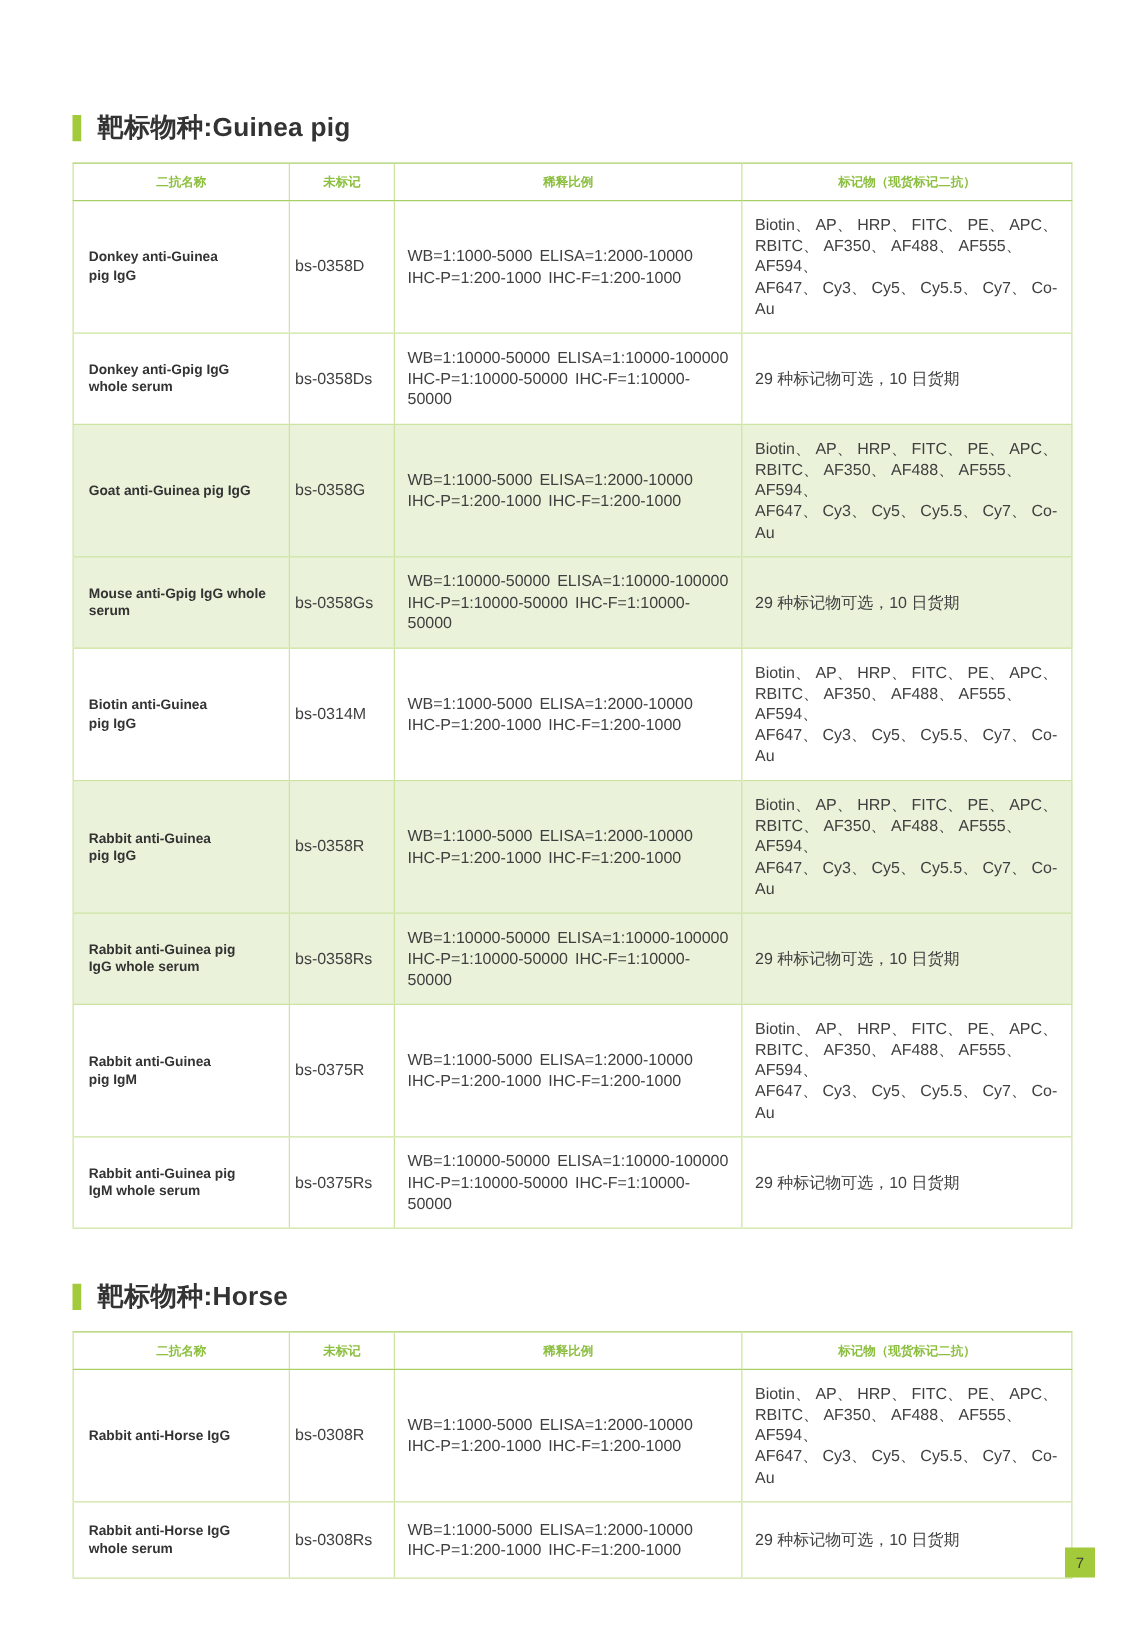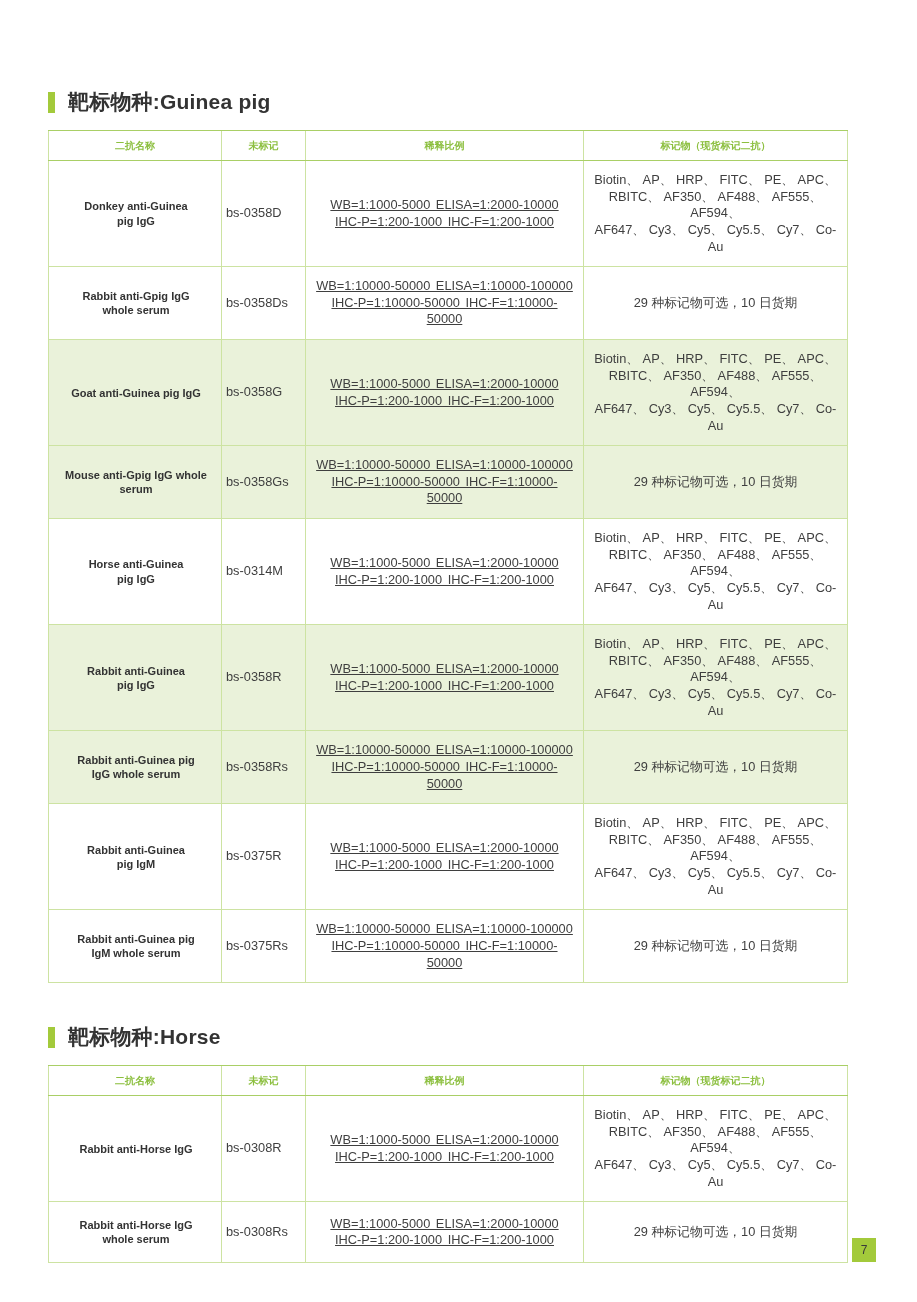--- a/index.html
+++ b/index.html
@@ -11,47 +11,46 @@
     --ink:#333333;
     --ink-body:#3f3f3f;
   }
   *{box-sizing:border-box;}
   html,body{margin:0;padding:0;}
   body{
     width:917px;height:1302px;position:relative;overflow:hidden;
     background:#ffffff;
     font-family:"Liberation Sans","DejaVu Sans",sans-serif;
   }
-  .content{position:absolute;left:48px;top:88px;width:799px;}
+  .content{position:absolute;left:58px;top:88px;width:799px;}
   .section{margin-top:40px;}
   .section:first-child{margin-top:0;}
   .title-row{display:flex;align-items:center;gap:13px;margin-bottom:14px;}
   .accent-bar{width:7px;height:21px;background:var(--green-solid);flex:0 0 auto;}
   h2.section-title{margin:0;font-size:21px;font-weight:bold;color:var(--ink);letter-spacing:.2px;}
   table.ab-table{border-collapse:collapse;table-layout:fixed;width:799px;
     border-left:1px solid var(--line-light);border-right:1px solid var(--line-light);}
   .ab-table thead th{
     height:30px;padding:0 4px;
     color:var(--green-text);font-size:10px;font-weight:bold;text-align:center;
     border-top:1px solid var(--line-strong);
     border-bottom:1px solid var(--line-strong);
   }
   .ab-table th + th, .ab-table td + td{border-left:1px solid var(--line-light);}
   .ab-table td{
     font-size:12.8px;color:var(--ink-body);line-height:1.3;
     padding:11px 10px;vertical-align:middle;
     border-bottom:1px solid var(--line-light);
-    text-align:center;
   }
   tr.h3{height:72px;}
   tr.h2x{height:61px;}
   tr.shaded td{background:var(--row-shade);}
   td.name{font-weight:bold;color:var(--ink);white-space:pre-line;font-size:11px;padding-left:12px;line-height:1.28;}
   td.code{text-align:left;padding-left:4px;padding-right:4px;}
-  td.dilution{white-space:pre-line;word-spacing:2px;text-decoration:underline;}
+  td.dilution{white-space:pre-line;word-spacing:2px;}
   td.markers{white-space:pre-line;}
   .page-badge{
     position:absolute;left:852px;top:1238px;width:24px;height:24px;
     background:var(--green-solid);color:#3a3a3a;
     display:flex;align-items:center;justify-content:center;
     font-size:12px;
   }
 </style>
 </head>
 <body>
@@ -83,21 +82,21 @@
           <td class="name">Donkey anti-Guinea
 pig IgG</td>
           <td class="code">bs-0358D</td>
           <td class="dilution">WB=1:1000-5000 ELISA=1:2000-10000
 IHC-P=1:200-1000 IHC-F=1:200-1000</td>
           <td class="markers">Biotin、 AP、 HRP、 FITC、 PE、 APC、
 RBITC、 AF350、 AF488、 AF555、 AF594、
 AF647、 Cy3、 Cy5、 Cy5.5、 Cy7、 Co-Au</td>
         </tr>
         <tr class="h2x">
-          <td class="name">Rabbit anti-Gpig IgG
+          <td class="name">Donkey anti-Gpig IgG
 whole serum</td>
           <td class="code">bs-0358Ds</td>
           <td class="dilution">WB=1:10000-50000 ELISA=1:10000-100000
 IHC-P=1:10000-50000 IHC-F=1:10000-50000</td>
           <td class="markers">29 种标记物可选，10 日货期</td>
         </tr>
         <tr class="h3 shaded">
           <td class="name">Goat anti-Guinea pig IgG</td>
           <td class="code">bs-0358G</td>
           <td class="dilution">WB=1:1000-5000 ELISA=1:2000-10000
@@ -108,21 +107,21 @@
         </tr>
         <tr class="h2x shaded">
           <td class="name">Mouse anti-Gpig IgG whole
 serum</td>
           <td class="code">bs-0358Gs</td>
           <td class="dilution">WB=1:10000-50000 ELISA=1:10000-100000
 IHC-P=1:10000-50000 IHC-F=1:10000-50000</td>
           <td class="markers">29 种标记物可选，10 日货期</td>
         </tr>
         <tr class="h3">
-          <td class="name">Horse anti-Guinea
+          <td class="name">Biotin anti-Guinea
 pig IgG</td>
           <td class="code">bs-0314M</td>
           <td class="dilution">WB=1:1000-5000 ELISA=1:2000-10000
 IHC-P=1:200-1000 IHC-F=1:200-1000</td>
           <td class="markers">Biotin、 AP、 HRP、 FITC、 PE、 APC、
 RBITC、 AF350、 AF488、 AF555、 AF594、
 AF647、 Cy3、 Cy5、 Cy5.5、 Cy7、 Co-Au</td>
         </tr>
         <tr class="h3 shaded">
           <td class="name">Rabbit anti-Guinea

